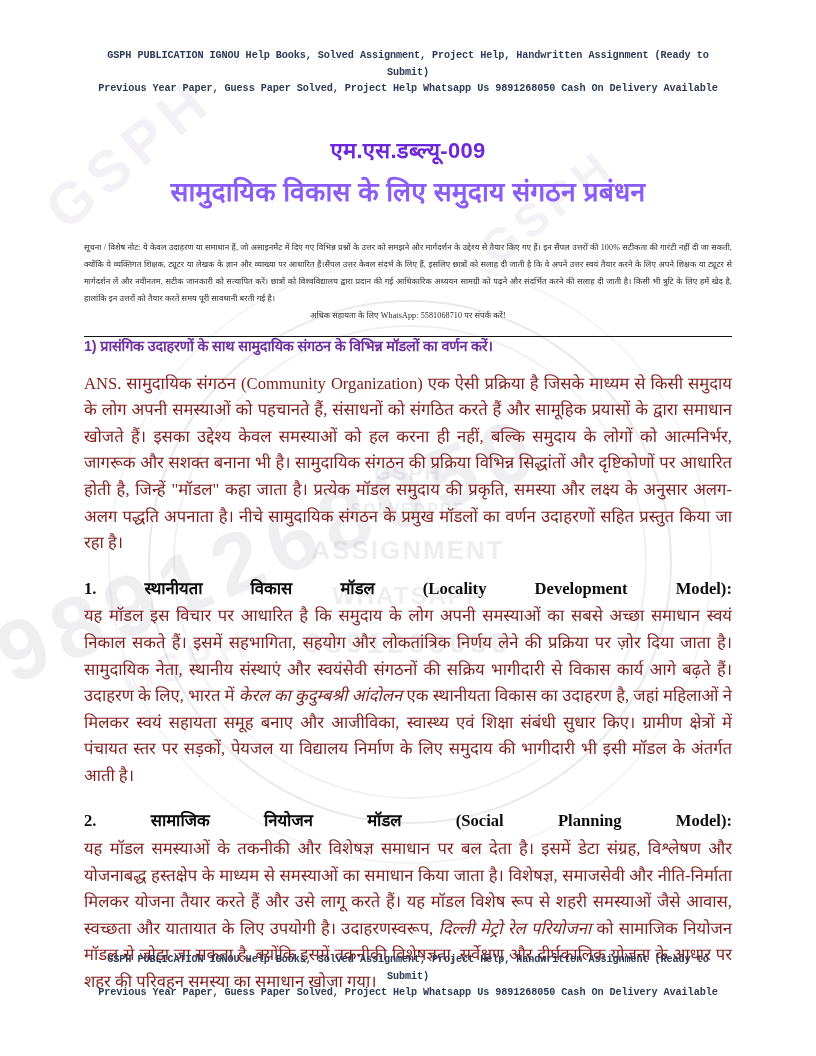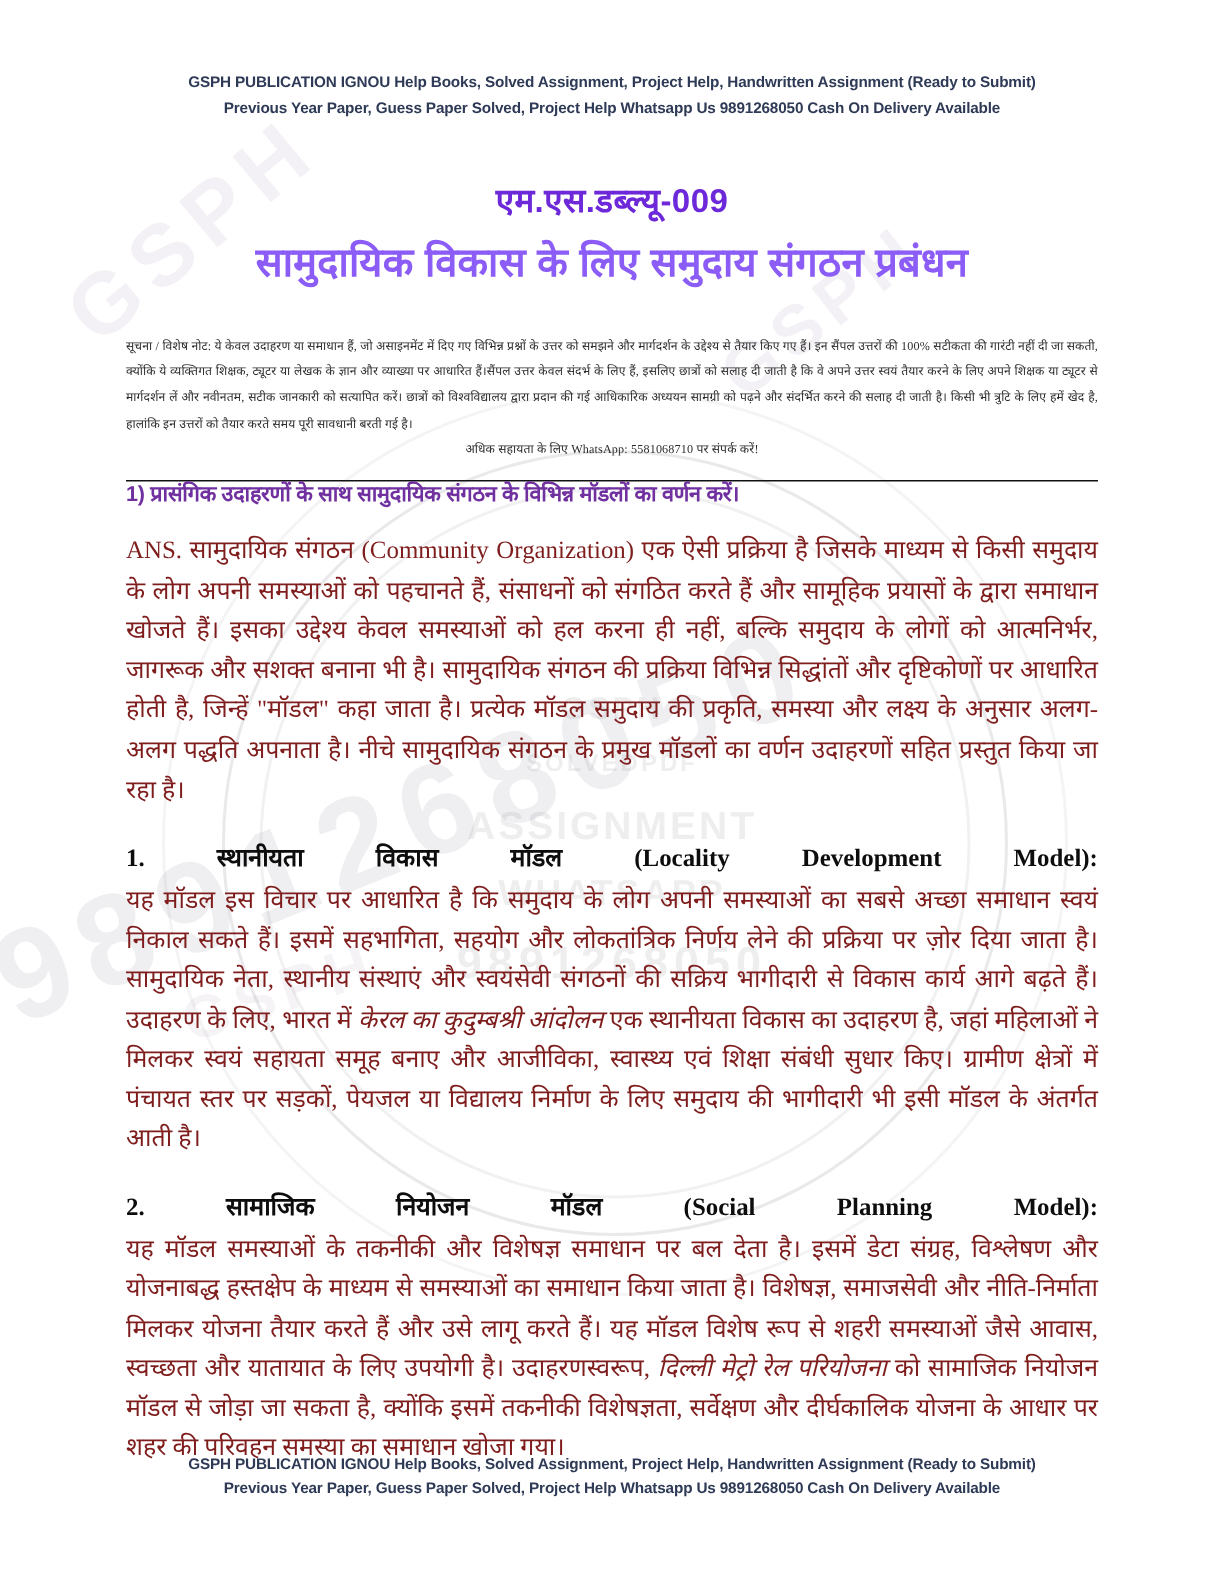--- a/index.html
+++ b/index.html
@@ -101,21 +101,21 @@
   
   .content {
     position: relative;
     z-index: 2;
     padding: 0 84px;
     box-sizing: border-box;
     height: 100%;
   }
 
   .runhead {
-    font-family: Liberation Sans, sans-serif;
+    font-family: Liberation Mono, monospace;
     font-size: 10.2px;
     font-weight: 700;
     color: #2e3a56;
     text-align: center;
     line-height: 1.62;
     letter-spacing: -0.1px;
   }
   .runhead.header { padding-top: 48px; }
 
   .doc-code {

